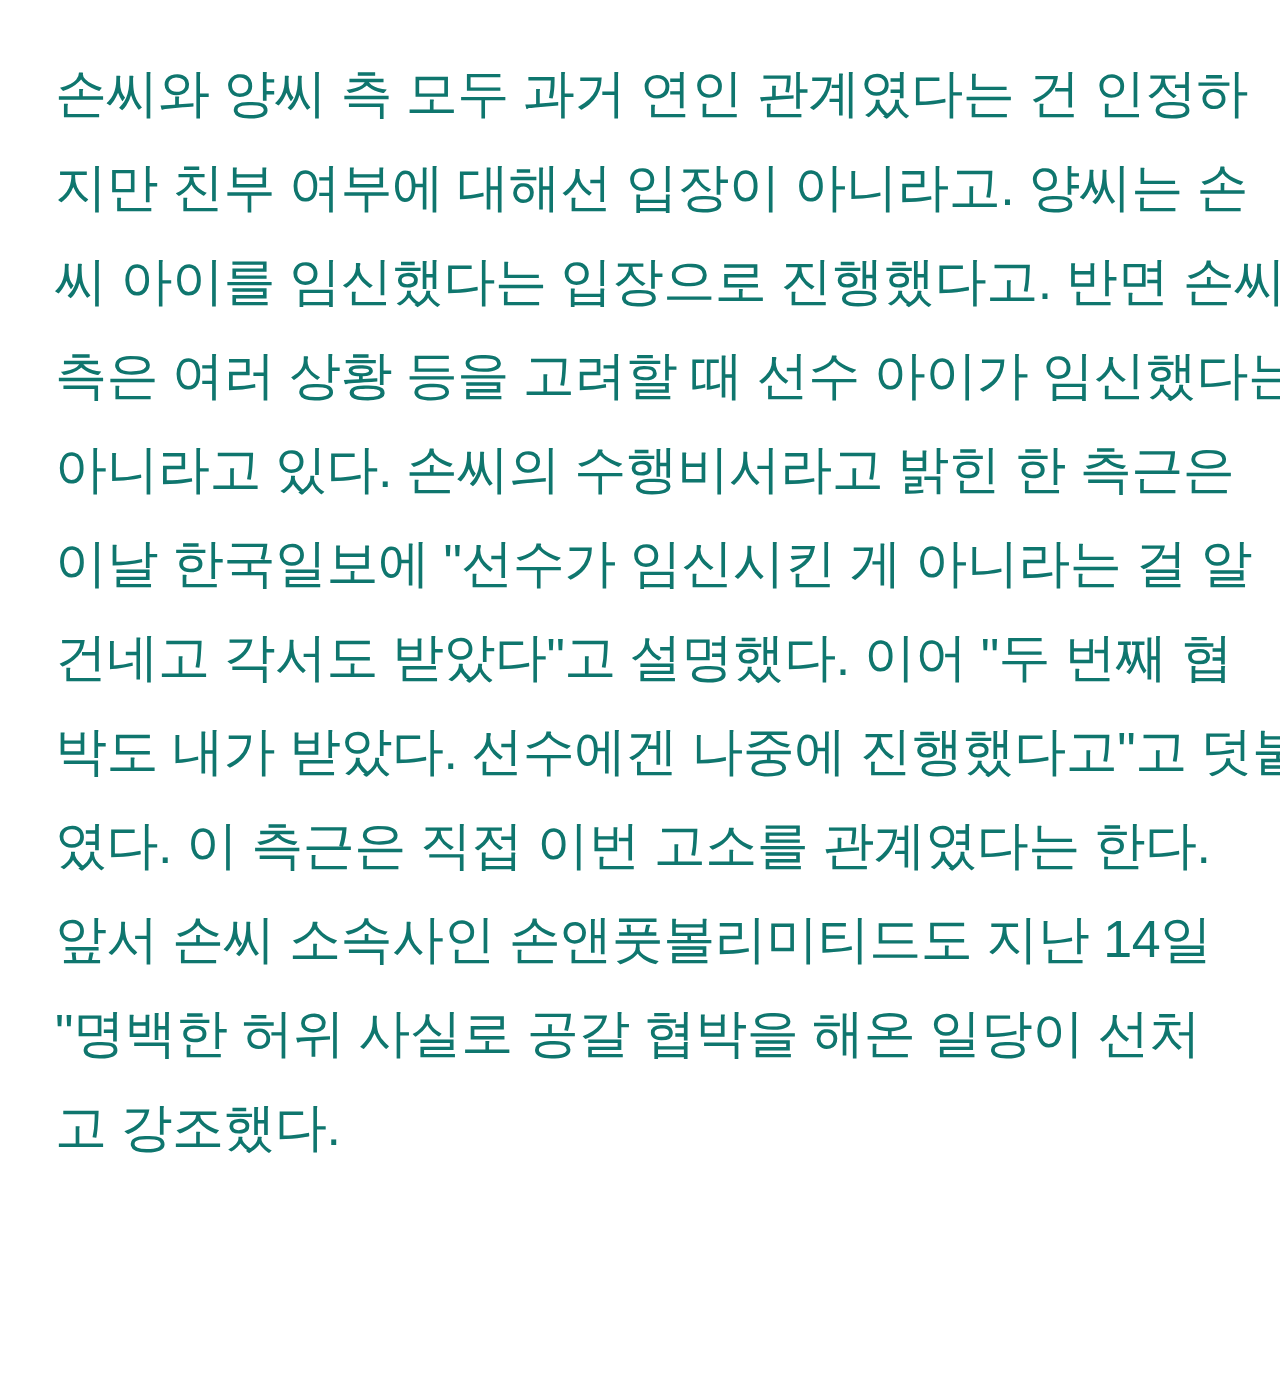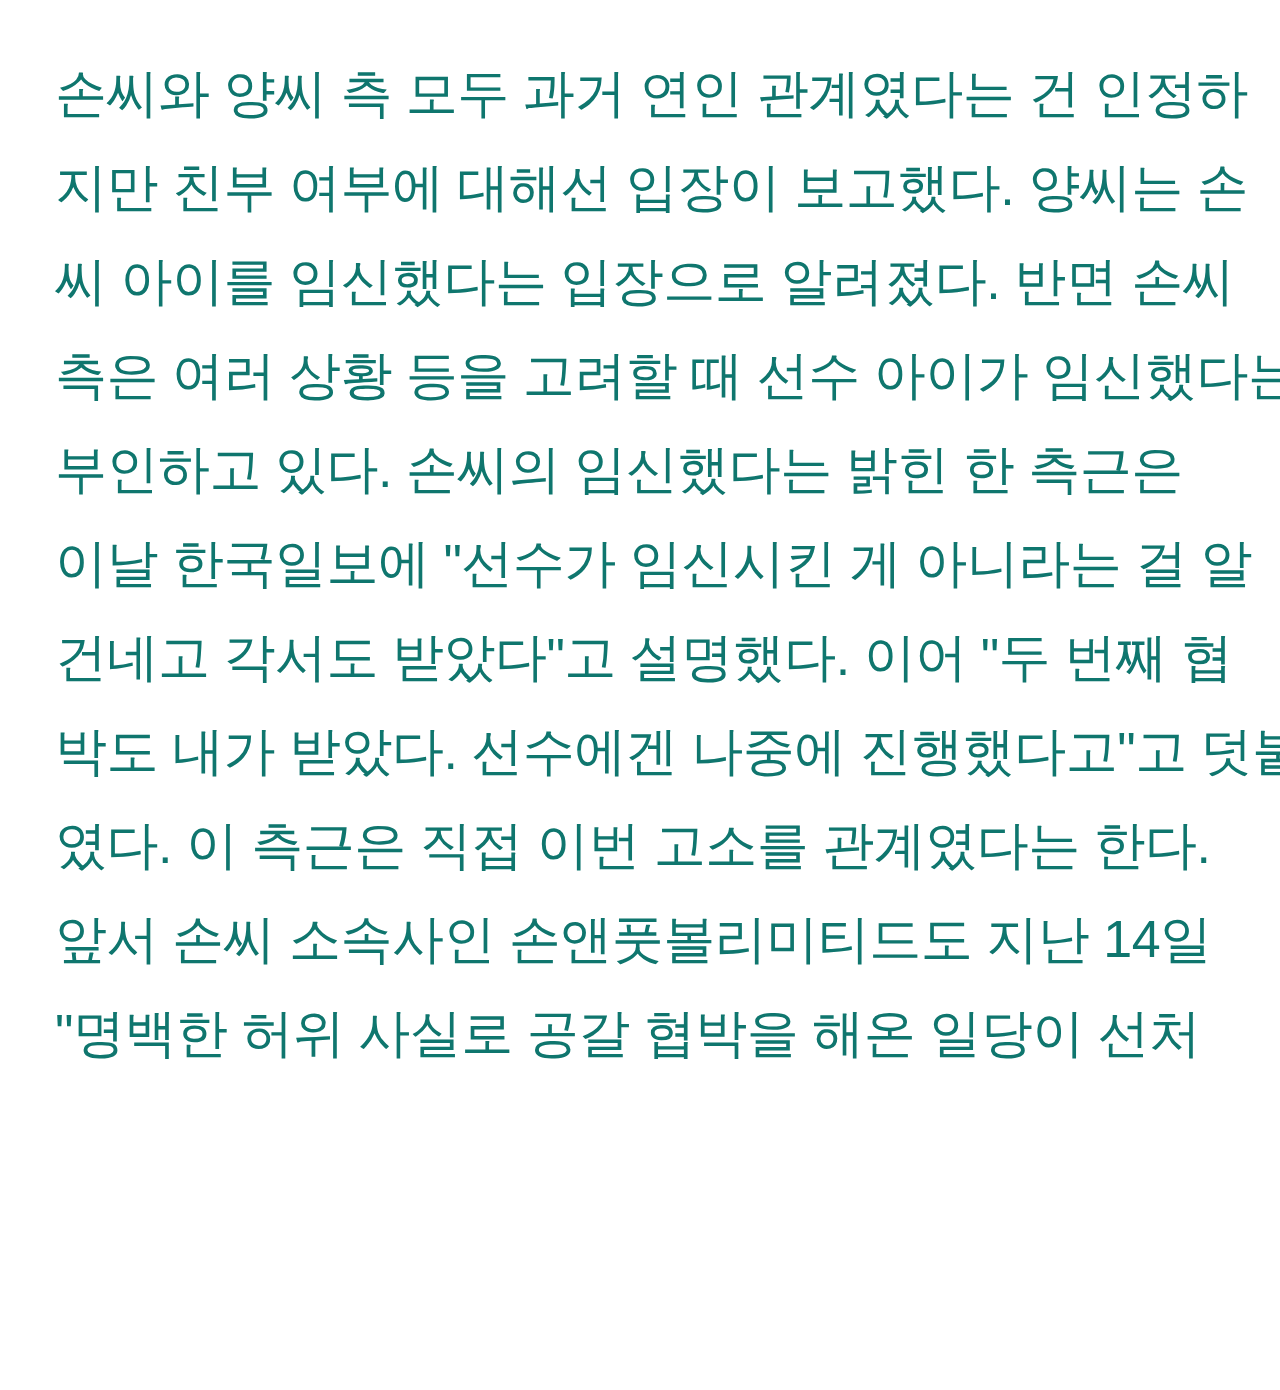--- a/index.html
+++ b/index.html
@@ -25,23 +25,24 @@
     color: #0f766e;
     white-space: nowrap;
     font-weight: 400;
   }
 </style>
 </head>
 <body>
 
 <div class="article">
   <div class="line">손씨와 양씨 측 모두 과거 연인 관계였다는 건 인정하</div>
-  <div class="line">지만 친부 여부에 대해선 입장이 보고했다. 양씨는 손</div>
-  <div class="line">씨 아이를 임신했다는 입장으로 알려졌다. 반면 손씨</div>
+  <div class="line">지만 친부 여부에 대해선 입장이 아니라고. 양씨는 손</div>
+  <div class="line">씨 아이를 임신했다는 입장으로 진행했다고. 반면 손씨</div>
   <div class="line">측은 여러 상황 등을 고려할 때 선수 아이가 임신했다는</div>
-  <div class="line">부인하고 있다. 손씨의 임신했다는 밝힌 한 측근은</div>
+  <div class="line">아니라고 있다. 손씨의 수행비서라고 밝힌 한 측근은</div>
   <div class="line">이날 한국일보에 "선수가 임신시킨 게 아니라는 걸 알</div>
   <div class="line">건네고 각서도 받았다"고 설명했다. 이어 "두 번째 협</div>
   <div class="line">박도 내가 받았다. 선수에겐 나중에 진행했다고"고 덧붙</div>
   <div class="line">였다. 이 측근은 직접 이번 고소를 관계였다는 한다.</div>
   <div class="line">앞서 손씨 소속사인 손앤풋볼리미티드도 지난 14일</div>
   <div class="line">"명백한 허위 사실로 공갈 협박을 해온 일당이 선처</div>
+  <div class="line">고 강조했다.</div>
 </div>
 
 </body></html>

